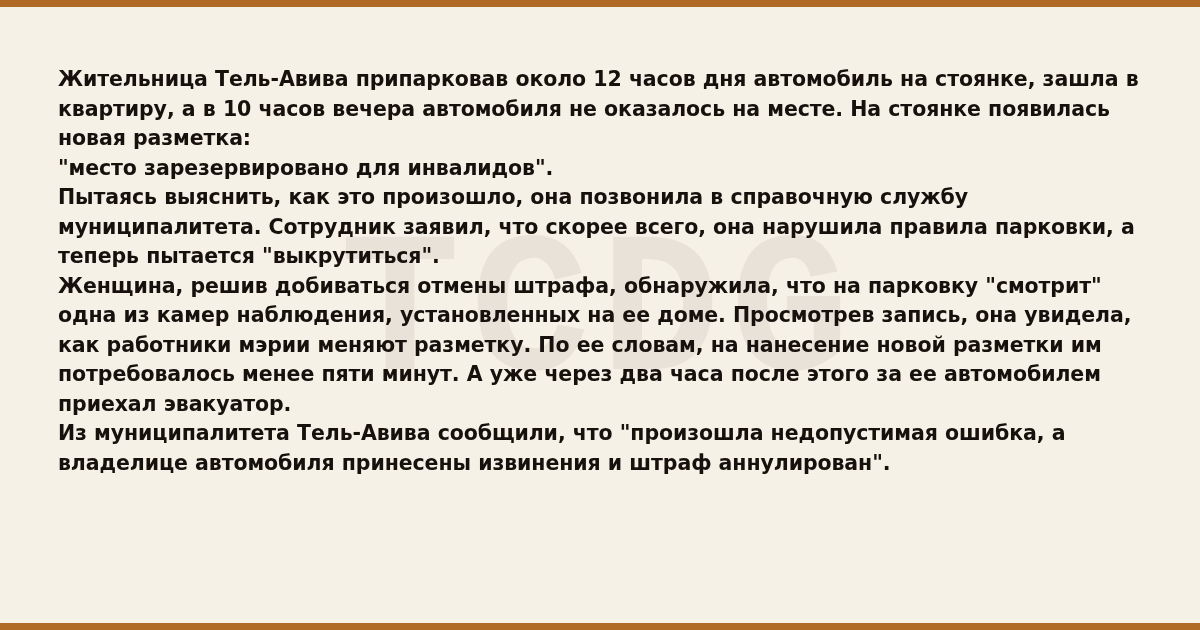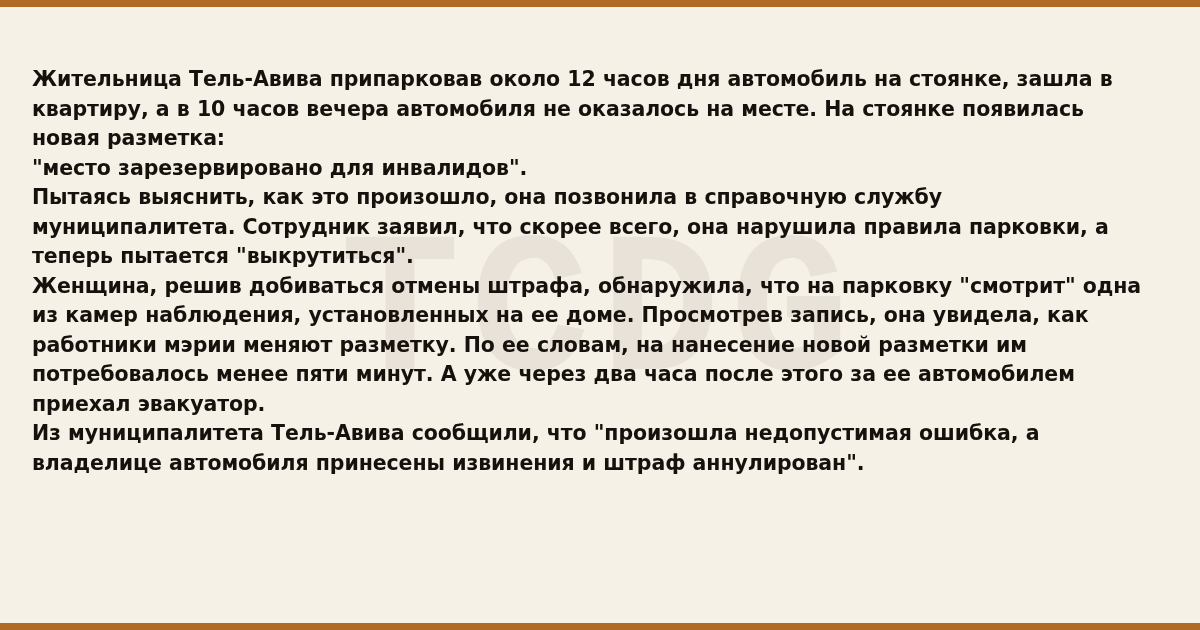--- a/index.html
+++ b/index.html
@@ -37,21 +37,21 @@
     font-weight: bold;
     letter-spacing: 10px;
     color: rgba(150, 135, 115, 0.13);
     user-select: none;
     pointer-events: none;
     z-index: 1;
   }
   .content {
     position: relative;
     z-index: 2;
-    padding: 58px 58px 0 32px;
+    padding: 58px 58px 0 58px;
   }
   .article-body p {
     margin: 0;
     font-size: 20.5px;
     line-height: 29.5px;
     font-weight: bold;
     color: #16110c;
     letter-spacing: -0.1px;
     word-spacing: 0.2px;
   }

